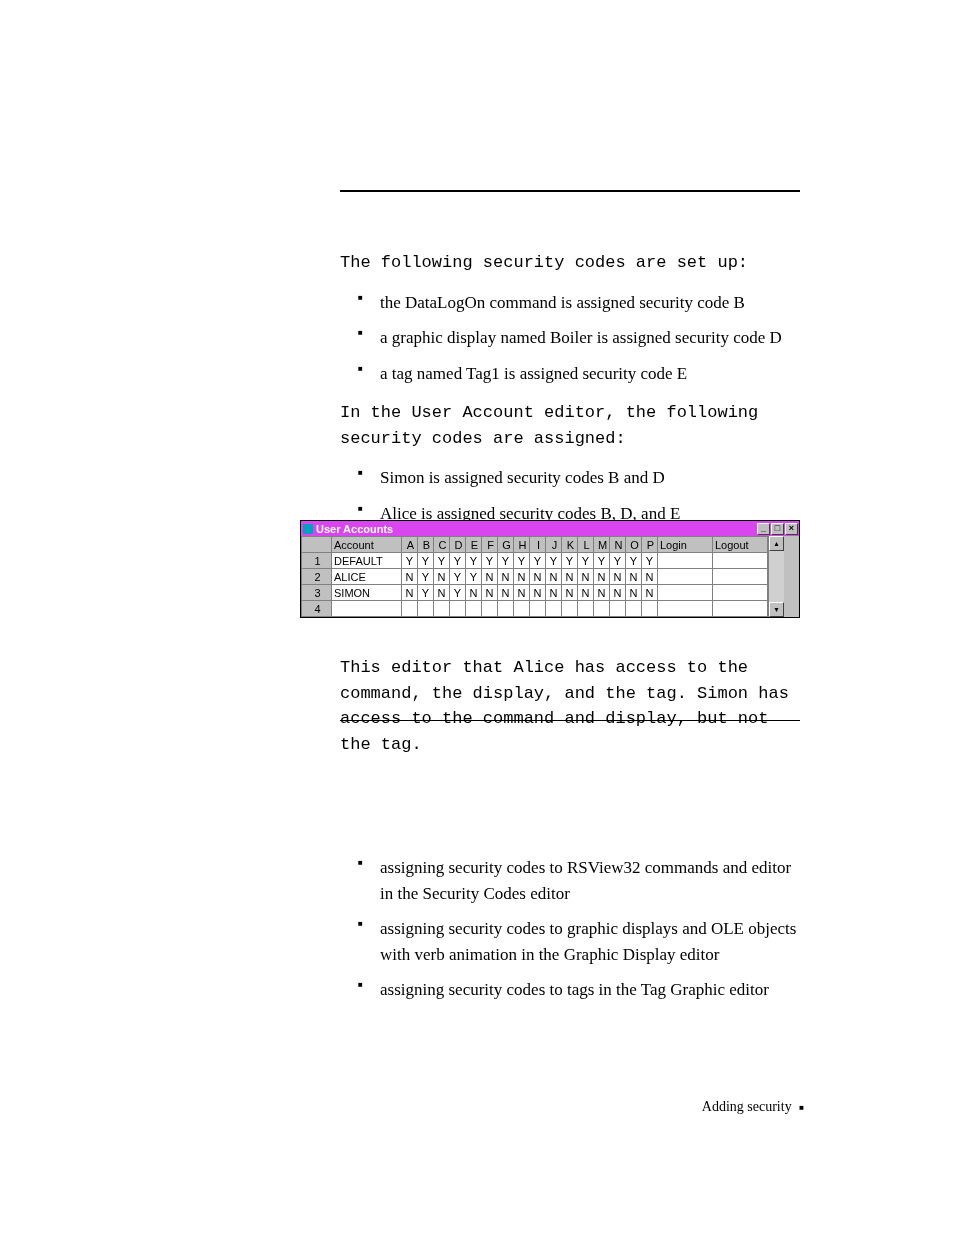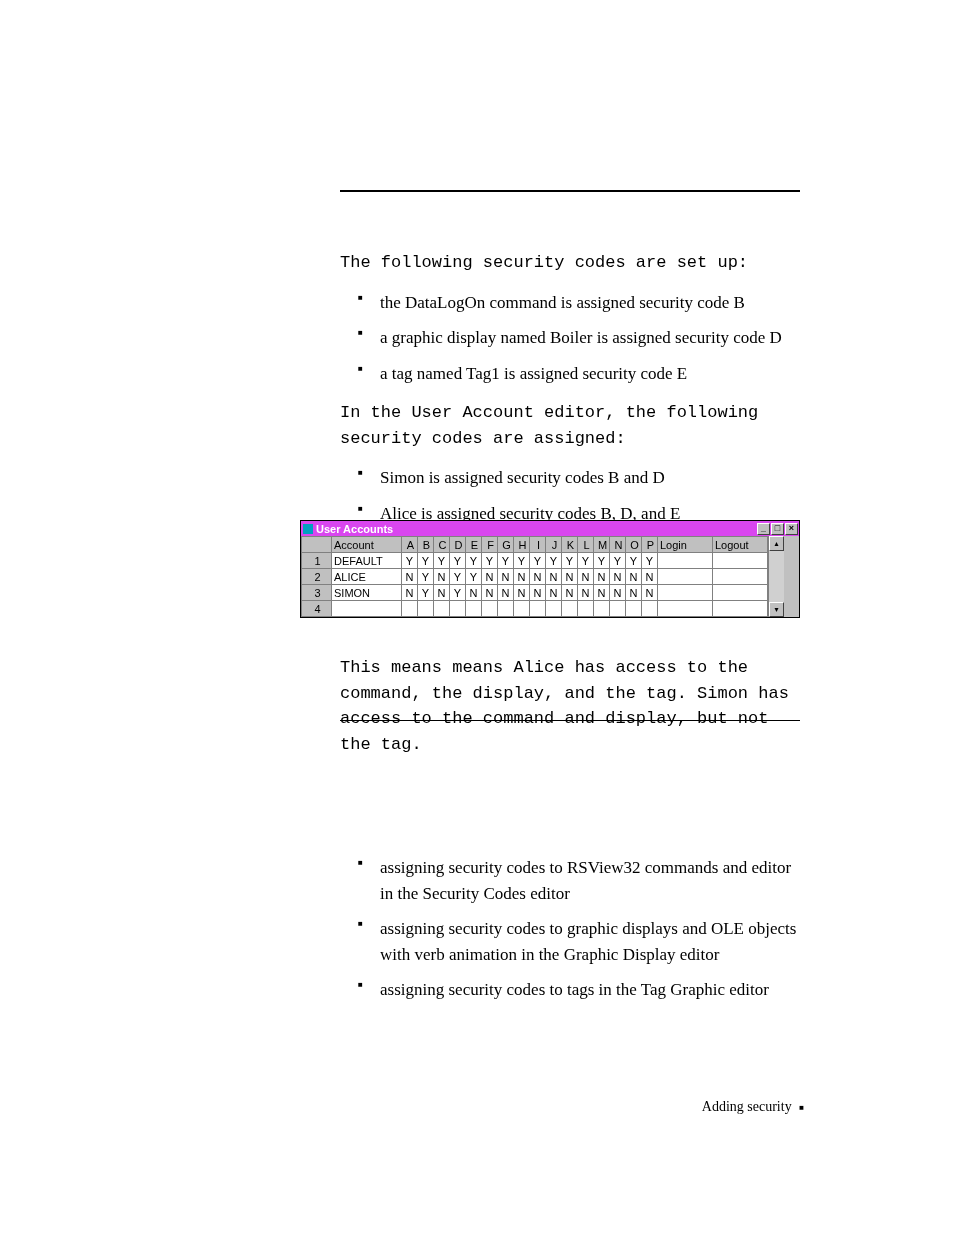--- a/index.html
+++ b/index.html
@@ -336,21 +336,21 @@
       </table>
       <div class="scrollbar">
         <div class="scrollbtn">▴</div>
         <div class="scrolltrack"></div>
         <div class="scrollbtn">▾</div>
       </div>
     </div>
   </div>
 
   <div class="block-after">
-    <p class="p1">This means means Alice has access to the command, the display, and the tag. Simon has access to the command and display, but not the tag.</p>
+    <p class="p1">This editor that Alice has access to the command, the display, and the tag. Simon has access to the command and display, but not the tag.</p>
   </div>
 
   <div class="hr-mid"></div>
 
   <div class="block-lower">
     <ul class="sq">
       <li>assigning security codes to RSView32 commands and editor in the Security Codes editor</li>
       <li>assigning security codes to graphic displays and OLE objects with verb animation in the Graphic Display editor</li>
       <li>assigning security codes to tags in the Tag Graphic editor</li>
     </ul>

